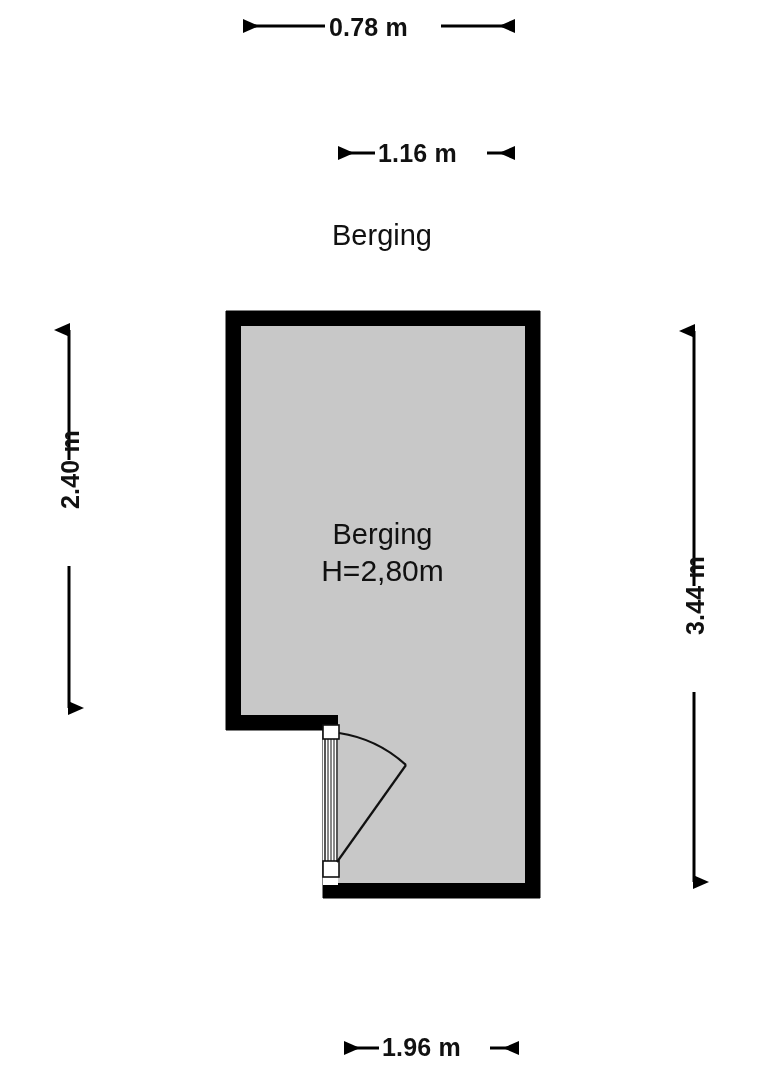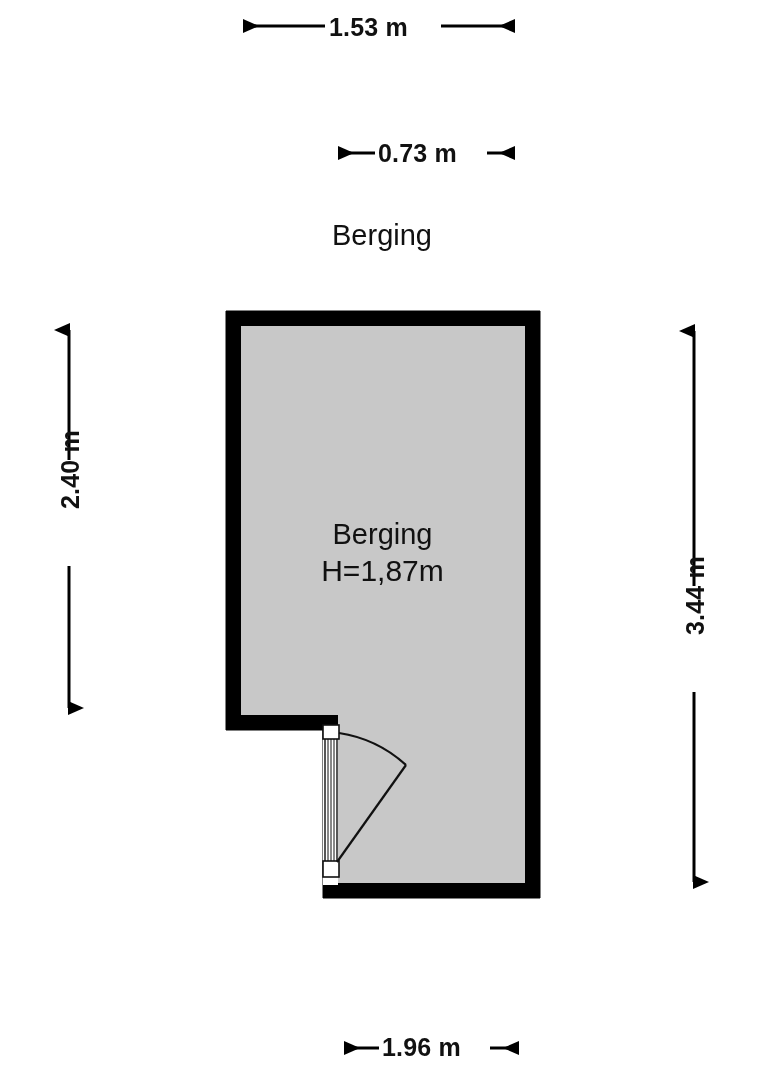--- a/index.html
+++ b/index.html
@@ -169,28 +169,28 @@
 
     <g>
       <line x1="694" y1="586" x2="694" y2="331" stroke="#000000" stroke-width="3" marker-end="url(#arrUp)"></line>
       <line x1="694" y1="692" x2="694" y2="882" stroke="#000000" stroke-width="3" marker-end="url(#arrDown)"></line>
     </g>
 
   </svg>
 
   <div class="txt" id="plan-title">Berging</div>
 
-  <div class="txt dim-label" id="dim-top-1-label">1.53 m</div>
+  <div class="txt dim-label" id="dim-top-1-label">0.78 m</div>
 
-  <div class="txt dim-label" id="dim-top-2-label">0.73 m</div>
+  <div class="txt dim-label" id="dim-top-2-label">1.16 m</div>
 
   <div class="txt dim-label" id="dim-bottom-label">1.96 m</div>
 
   <div class="txt dim-label-v" id="dim-left-label">2.40 m</div>
 
   <div class="txt dim-label-v" id="dim-right-label">3.44 m</div>
 
   <div id="room-label-block">
     <span id="room-name">Berging</span>
-    <span id="room-height">H=1,87m</span>
+    <span id="room-height">H=2,80m</span>
   </div>
 
 </div>
 
 </body></html>

